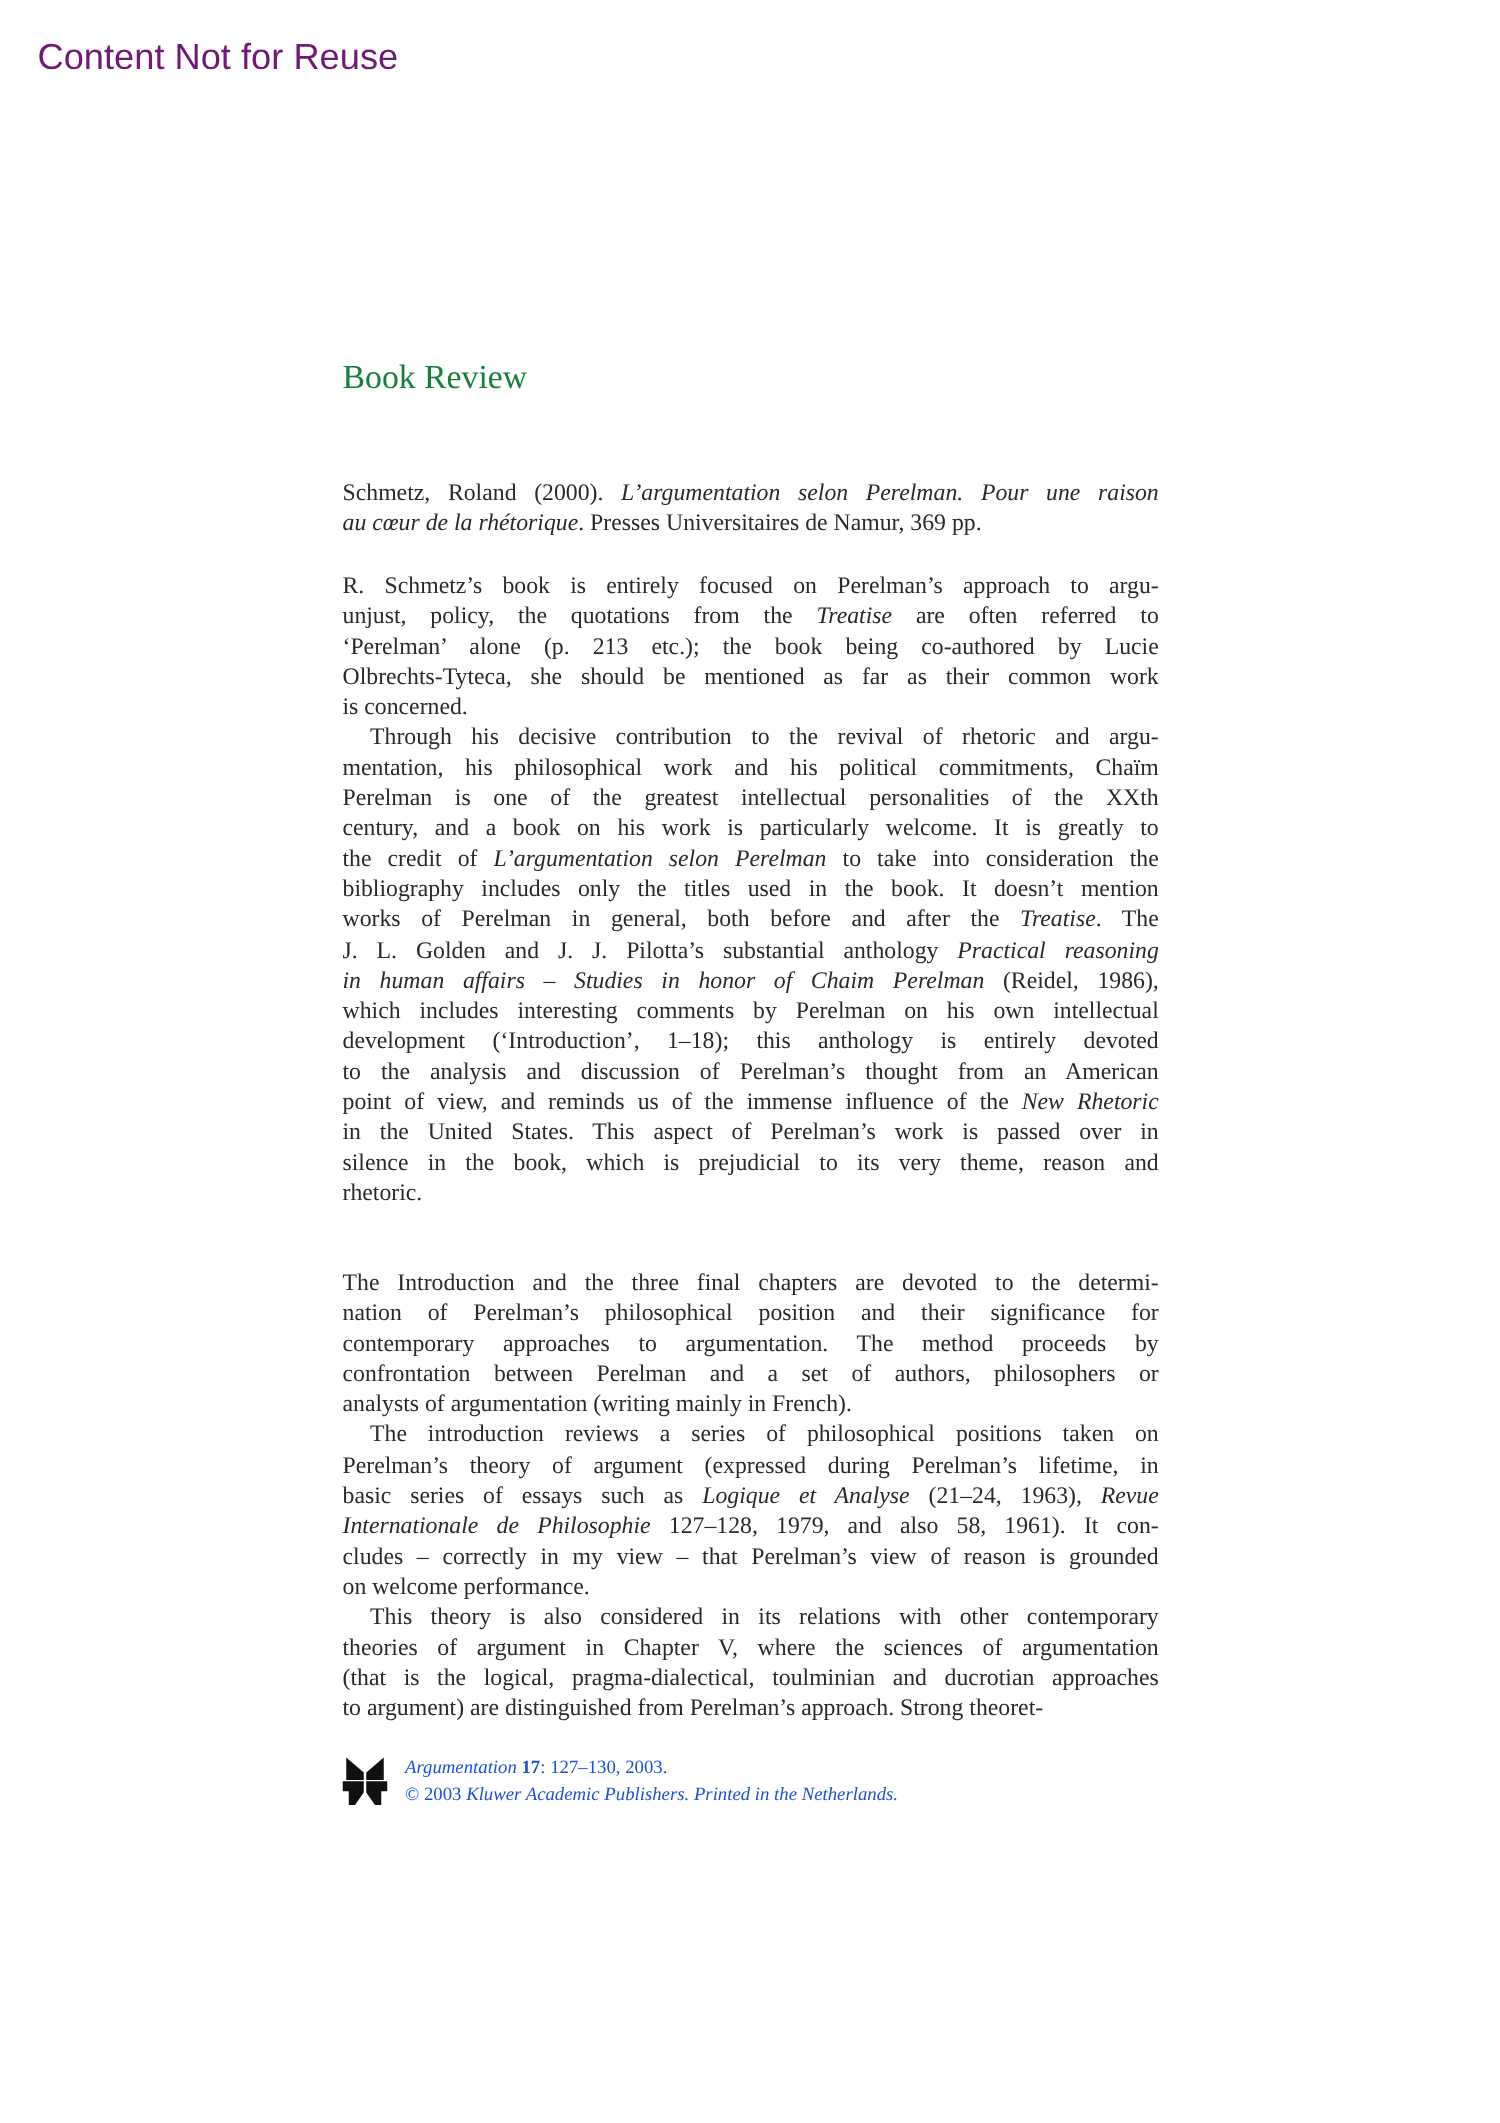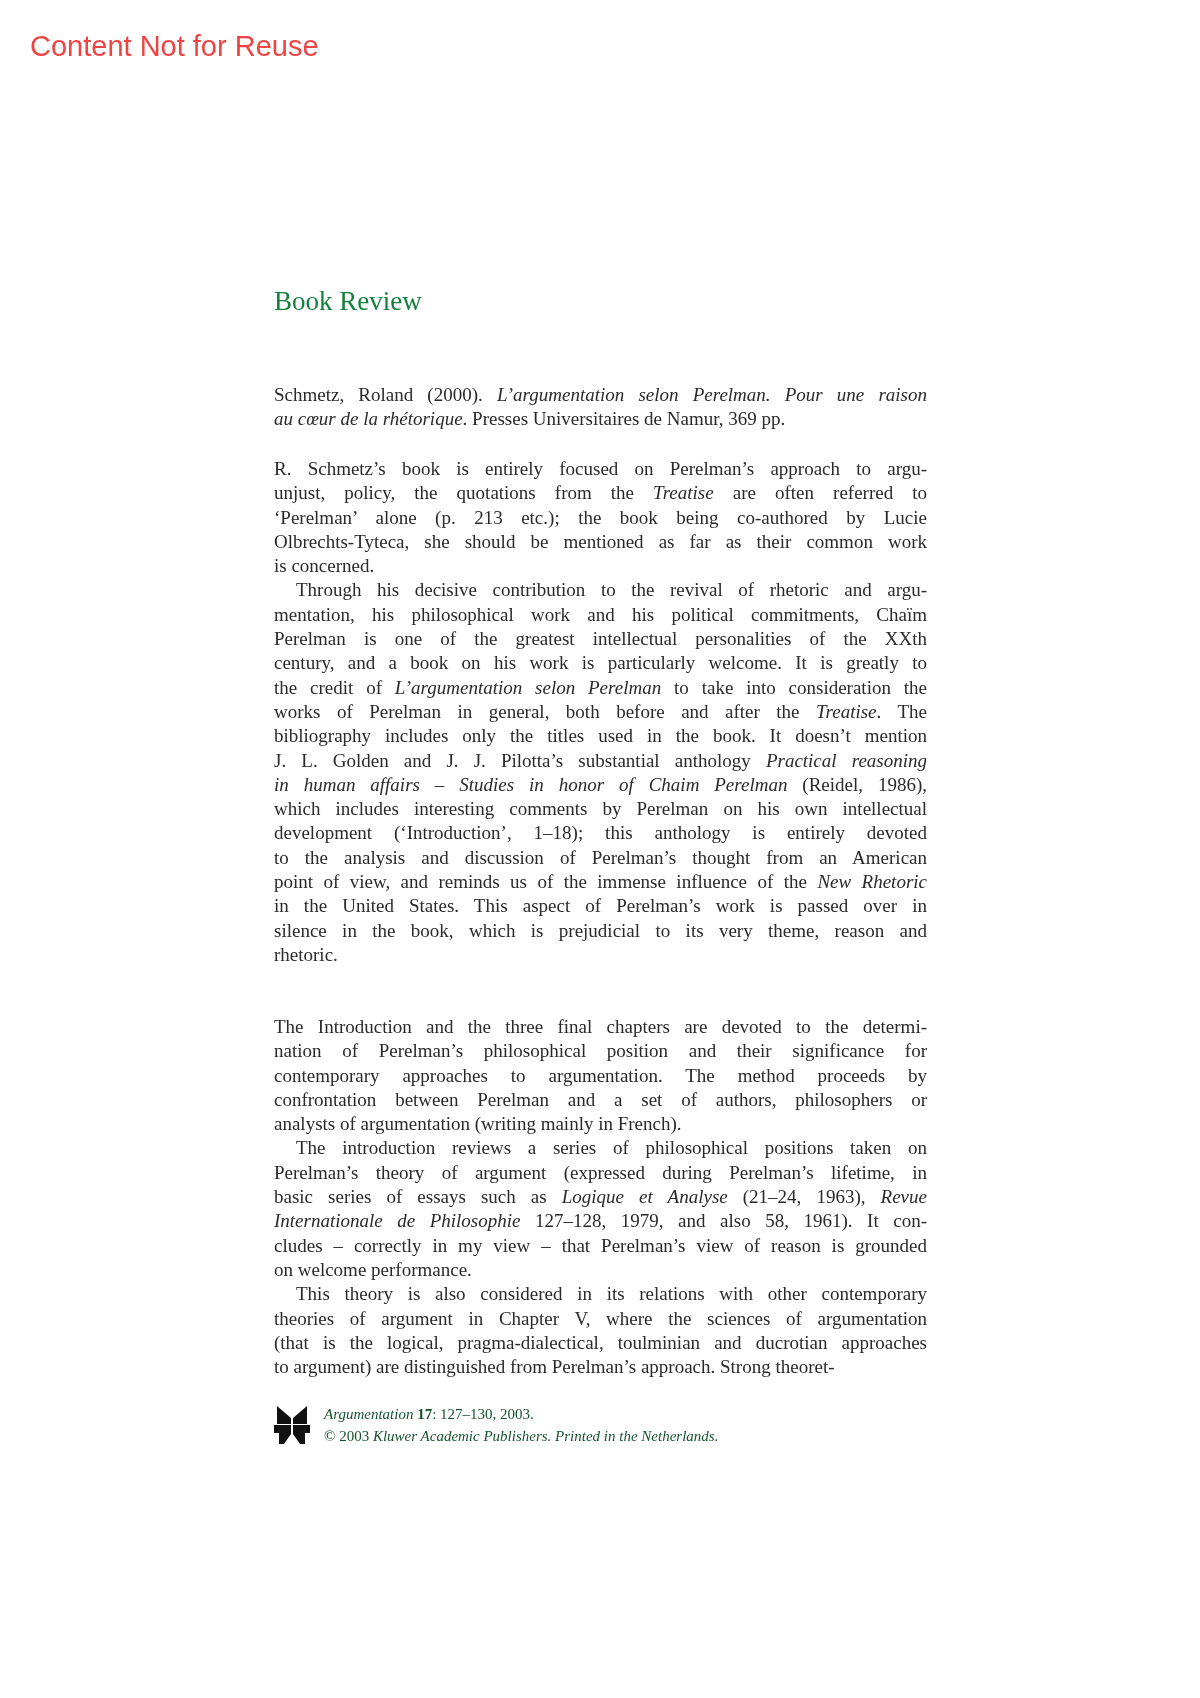--- a/index.html
+++ b/index.html
@@ -1,20 +1,20 @@
 <!DOCTYPE html>
 <html><head>
   <meta charset="utf-8">
   <style>
     html, body { margin: 0; padding: 0; background: #ffffff; }
     body { width: 1200px; height: 1698px; position: relative; overflow: hidden; }
     .watermark {
       position: absolute; left: 30px; top: 30px;
       font-family: "Liberation Sans", sans-serif;
-      font-size: 29px; color: #ef4444; letter-spacing: 0px;
+      font-size: 29px; color: #701a75; letter-spacing: 0px;
     }
     .page {
       position: absolute; left: 274px; top: 0; width: 653px;
       font-family: "Liberation Serif", serif; color: #2a2a2a;
     }
     .heading {
       position: absolute; top: 286px; left: 0;
       font-size: 27px; color: #15803d; white-space: nowrap;
     }
     .citation {
@@ -31,21 +31,21 @@
     .line { display: block; text-align: justify; text-align-last: justify; white-space: nowrap; }
     .line.last { text-align-last: left; }
     .line.indent { text-indent: 22px; }
     i { font-style: italic; }
     .footer {
       position: absolute; top: 1403px; left: 0; width: 653px; height: 48px;
     }
     .logo { position: absolute; left: 0; top: 1px; width: 36px; height: 42px; }
     .footer-text {
       position: absolute; left: 50px; top: 0;
-      font-size: 15px; line-height: 22px; color: #14532d; white-space: nowrap;
+      font-size: 15px; line-height: 22px; color: #1d4ed8; white-space: nowrap;
     }
   </style>
 </head>
 <body>
 
 <div class="watermark">Content Not for Reuse</div>
 
 <div class="page">
   <div class="heading">Book Review</div>
 
@@ -61,22 +61,22 @@
         <span class="line"><span>‘Perelman’ alone (p. 213 etc.); the book being co-authored by Lucie</span></span>
         <span class="line"><span>Olbrechts-Tyteca, she should be mentioned as far as their common work</span></span>
         <span class="line last"><span>is concerned.</span></span>
       </div>
       <div>
         <span class="line indent"><span>Through his decisive contribution to the revival of rhetoric and argu-</span></span>
         <span class="line"><span>mentation, his philosophical work and his political commitments, Chaïm</span></span>
         <span class="line"><span>Perelman is one of the greatest intellectual personalities of the XXth</span></span>
         <span class="line"><span>century, and a book on his work is particularly welcome. It is greatly to</span></span>
         <span class="line"><span>the credit of </span><i>L’argumentation selon Perelman</i><span> to take into consideration the</span></span>
+        <span class="line"><span>bibliography includes only the titles used in the book. It doesn’t mention</span></span>
         <span class="line"><span>works of Perelman in general, both before and after the </span><i>Treatise</i><span>. The</span></span>
-        <span class="line"><span>bibliography includes only the titles used in the book. It doesn’t mention</span></span>
         <span class="line"><span>J. L. Golden and J. J. Pilotta’s substantial anthology </span><i>Practical reasoning</i></span>
         <span class="line"><i>in human affairs – Studies in honor of Chaim Perelman</i><span> (Reidel, 1986),</span></span>
         <span class="line"><span>which includes interesting comments by Perelman on his own intellectual</span></span>
         <span class="line"><span>development (‘Introduction’, 1–18); this anthology is entirely devoted</span></span>
         <span class="line"><span>to the analysis and discussion of Perelman’s thought from an American</span></span>
         <span class="line"><span>point of view, and reminds us of the immense influence of the </span><i>New Rhetoric</i></span>
         <span class="line"><span>in the United States. This aspect of Perelman’s work is passed over in</span></span>
         <span class="line"><span>silence in the book, which is prejudicial to its very theme, reason and</span></span>
         <span class="line last"><span>rhetoric.</span></span>
       </div>

